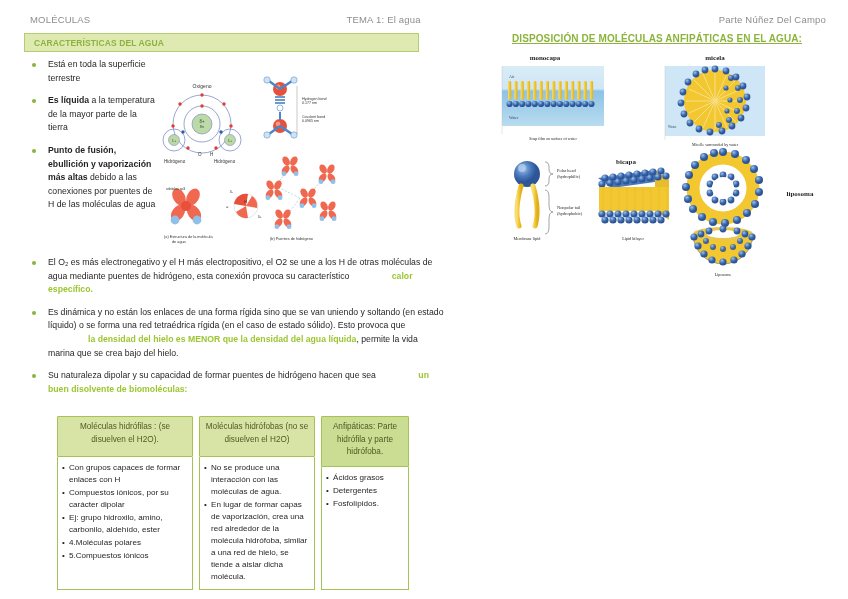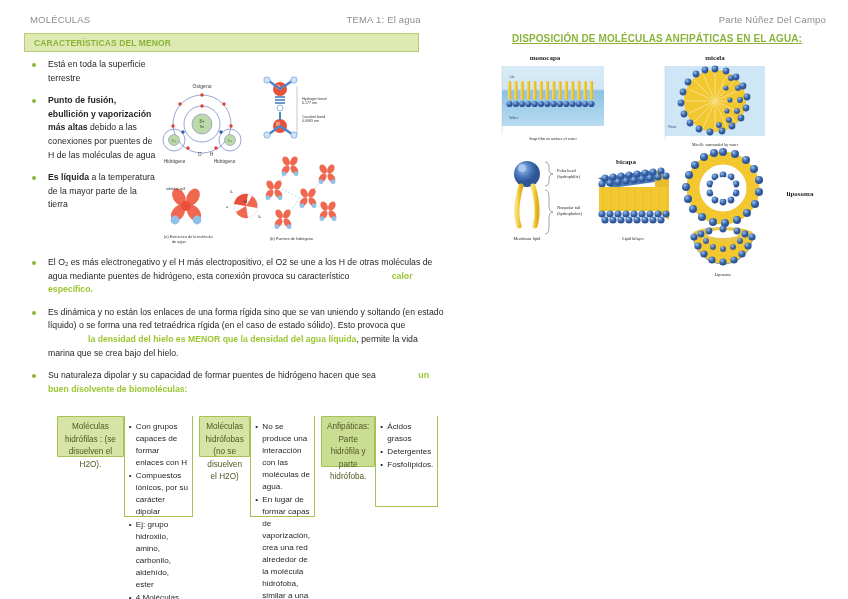--- a/index.html
+++ b/index.html
@@ -124,21 +124,21 @@
   }
 
   
   .tbl {
     position: absolute;
     top: 416px;
     left: 57px;
     display: flex;
     gap: 6px;
   }
-  .tcol { display: flex; }
+  .tcol { display: flex; flex-direction: column; }
   .tcol.c1 { width: 136px; }
   .tcol.c2 { width: 116px; }
   .tcol.c3 { width: 88px; }
   .thead {
     box-sizing: border-box;
     border: 1.4px solid #a5c354;
     background: #d7e4a6;
     text-align: center;
     font-size: 8.2px;
     line-height: 12.5px;
@@ -180,33 +180,33 @@
 </head>
 <body>
 
 <div class="page-header">
   <span>MOLÉCULAS</span>
   <span class="center">TEMA 1: El agua</span>
   <span>Parte Núñez Del Campo</span>
 </div>
 
 <div class="left-col">
-  <div class="section-banner">CARACTERÍSTICAS DEL MENOR</div>
+  <div class="section-banner">CARACTERÍSTICAS DEL AGUA</div>
 </div>
 
 <div class="block-top">
   <ul class="bul">
     <li class="narrow">
       <span>Está en toda la superficie terrestre</span>
     </li>
     <li class="narrow">
-      <b class="bld">Punto de fusión, ebullición y vaporización más altas</b><span> debido a las conexiones por puentes de H de las moléculas de agua</span>
+      <b class="bld">Es líquida</b><span> a la temperatura de la mayor parte de la tierra</span>
     </li>
     <li class="narrow">
-      <b class="bld">Es líquida</b><span> a la temperatura de la mayor parte de la tierra</span>
+      <b class="bld">Punto de fusión, ebullición y vaporización más altas</b><span> debido a las conexiones por puentes de H de las moléculas de agua</span>
     </li>
   </ul>
 </div>
 
 <div class="art-left">
   <svg width="190" height="196" viewBox="0 0 190 196">
 
     <g>
       <circle cx="52" cy="68" r="29" fill="none" stroke="#6f7fc0" stroke-width="0.7"></circle>
       <circle cx="52" cy="68" r="18" fill="none" stroke="#6f7fc0" stroke-width="0.7"></circle>

